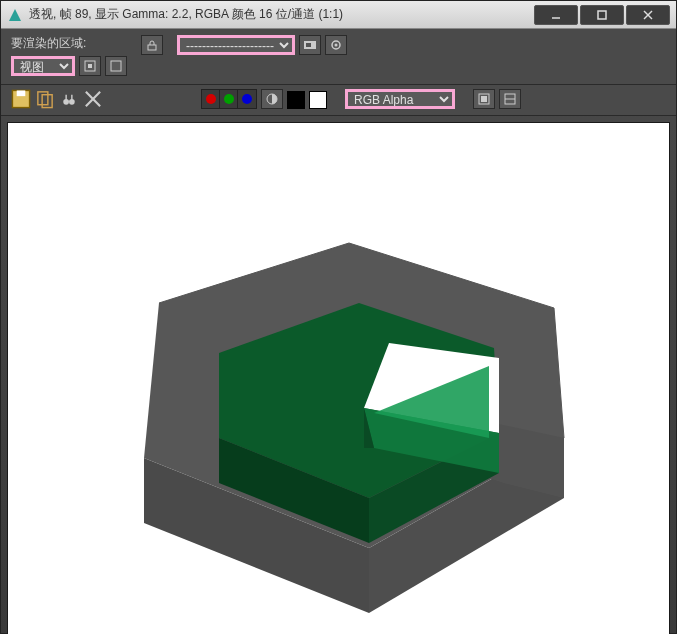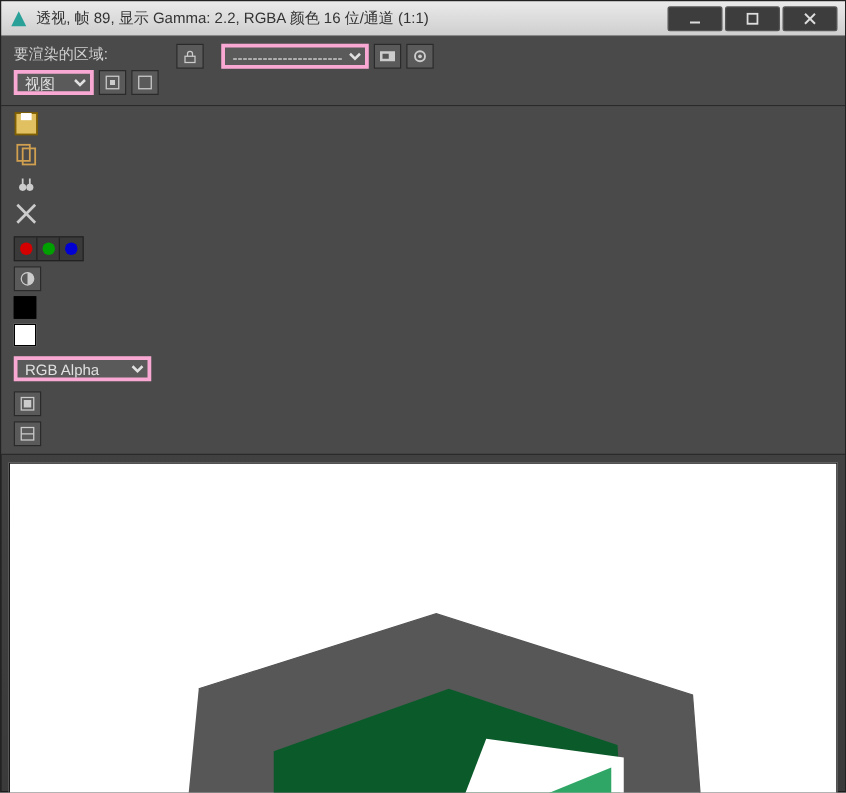--- a/index.html
+++ b/index.html
@@ -14,21 +14,21 @@
 
   .toolbar-row { display: flex; align-items: flex-start; gap: 14px; padding: 6px 10px 8px 10px; background: #4a4a4a; border-bottom: 1px solid #2a2a2a; }
   .tb-group { display: flex; flex-direction: column; gap: 4px; }
   .tb-label { color: #d0d0d0; font-size: 12px; }
   .tb-controls { display: flex; align-items: center; gap: 4px; }
   select { background: #5a5a5a; color: #e0e0e0; border: 3px solid #f9a8d4; height: 20px; font-size: 12px; padding: 0 2px; }
   .sq-btn { width: 22px; height: 20px; background: #5a5a5a; border: 1px solid #2a2a2a; display: flex; align-items: center; justify-content: center; cursor: pointer; }
   .sq-btn svg { width: 14px; height: 14px; }
   .render-btn { width: 106px; height: 22px; background: linear-gradient(to bottom,#5c5c5c,#484848); border: 1px solid #2a2a2a; color: #e0e0e0; display: flex; align-items: center; justify-content: center; cursor: pointer; }
 
-  .toolbar-row2 { display: flex; align-items: flex-start; gap: 4px; padding: 4px 10px 6px 10px; background: #4a4a4a; border-bottom: 1px solid #2a2a2a; flex-direction: column; }
+  .toolbar-row2 { display: flex; align-items: flex-end; gap: 4px; padding: 4px 10px 6px 10px; background: #4a4a4a; border-bottom: 1px solid #2a2a2a; }
   .icon-btn { width: 20px; height: 20px; display: flex; align-items: center; justify-content: center; cursor: pointer; background: transparent; border: none; }
   .swatch { width: 18px; height: 18px; border: 1px solid #000; display: inline-block; }
   .swatch-group { display: flex; border: 1px solid #222; background: #3a3a3a; }
   .swatch-group .dot { width: 18px; height: 18px; display: flex; align-items: center; justify-content: center; border-right: 1px solid #222; cursor: pointer; }
   .swatch-group .dot:last-child { border-right: none; }
   .dot .circ { width: 10px; height: 10px; border-radius: 50%; }
   .gap { width: 10px; }
 
   .viewport-frame { margin: 6px; border: 1px solid #1a1a1a; background: #fff; height: 532px; position: relative; display:flex; align-items:center; justify-content:center;}
 </style>

